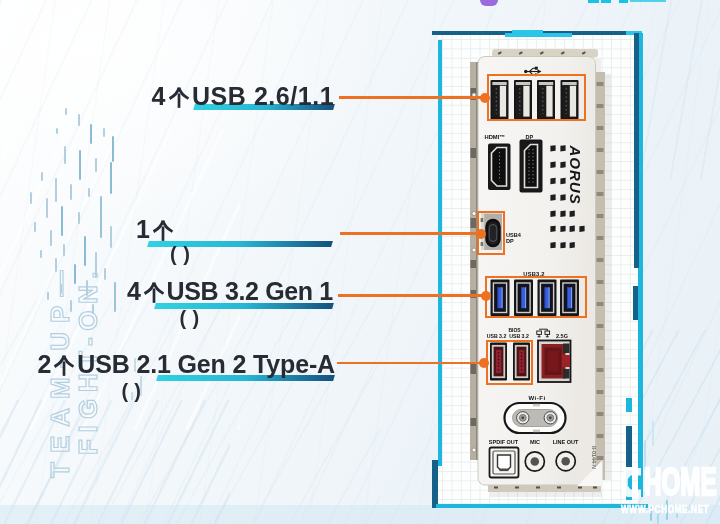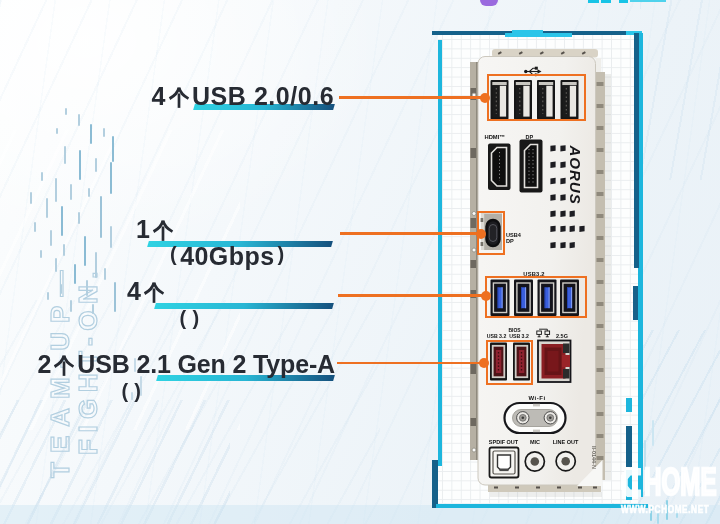--- a/index.html
+++ b/index.html
@@ -395,42 +395,42 @@
 <div class="ubar" style="left:154.5px;top:303px;width:177.5px;"></div>
 <div class="ubar" style="left:157px;top:374.5px;width:177px;"></div>
 
 <div class="lbl" style="left:151.5px;top:81.5px;letter-spacing:0.55px;">
     <span>4</span>
     <svg class="ge" viewBox="0 0 100 100">
       <path d="M50 3 C46 20 28 42 6 54" fill="none" stroke="#272b33" stroke-width="13.5"></path>
       <path d="M50 3 C54 20 72 42 94 54" fill="none" stroke="#272b33" stroke-width="13"></path>
       <path d="M50 30 L50 97" fill="none" stroke="#272b33" stroke-width="12.5"></path>
     </svg>
-    <span>USB 2.0/0.6</span>
+    <span>USB 2.6/1.1</span>
   </div>
 <div class="lbl" style="left:136px;top:214.5px;">
     <span>1</span>
     <svg class="ge" viewBox="0 0 100 100">
       <path d="M50 3 C46 20 28 42 6 54" fill="none" stroke="#272b33" stroke-width="13.5"></path>
       <path d="M50 3 C54 20 72 42 94 54" fill="none" stroke="#272b33" stroke-width="13"></path>
       <path d="M50 30 L50 97" fill="none" stroke="#272b33" stroke-width="12.5"></path>
     </svg>
   </div>
 <div class="lbl sub" style="left:170px;top:242px;letter-spacing:0.45px;">
     <span class="pl">(</span>
-    <span>40Gbps</span>
     <span class="pr">)</span>
   </div>
 <div class="lbl" style="left:127px;top:276.5px;letter-spacing:-0.35px;">
     <span>4</span>
     <svg class="ge" viewBox="0 0 100 100">
       <path d="M50 3 C46 20 28 42 6 54" fill="none" stroke="#272b33" stroke-width="13.5"></path>
       <path d="M50 3 C54 20 72 42 94 54" fill="none" stroke="#272b33" stroke-width="13"></path>
       <path d="M50 30 L50 97" fill="none" stroke="#272b33" stroke-width="12.5"></path>
     </svg>
+    <span>USB 3.2 Gen 1</span>
   </div>
 <div class="lbl sub" style="left:179.5px;top:306px;letter-spacing:0.35px;">
     <span class="pl">(</span>
     <span class="pr">)</span>
   </div>
 <div class="lbl" style="left:37.5px;top:349.5px;letter-spacing:-0.15px;">
     <span>2</span>
     <svg class="ge" viewBox="0 0 100 100">
       <path d="M50 3 C46 20 28 42 6 54" fill="none" stroke="#272b33" stroke-width="13.5"></path>
       <path d="M50 3 C54 20 72 42 94 54" fill="none" stroke="#272b33" stroke-width="13"></path>

